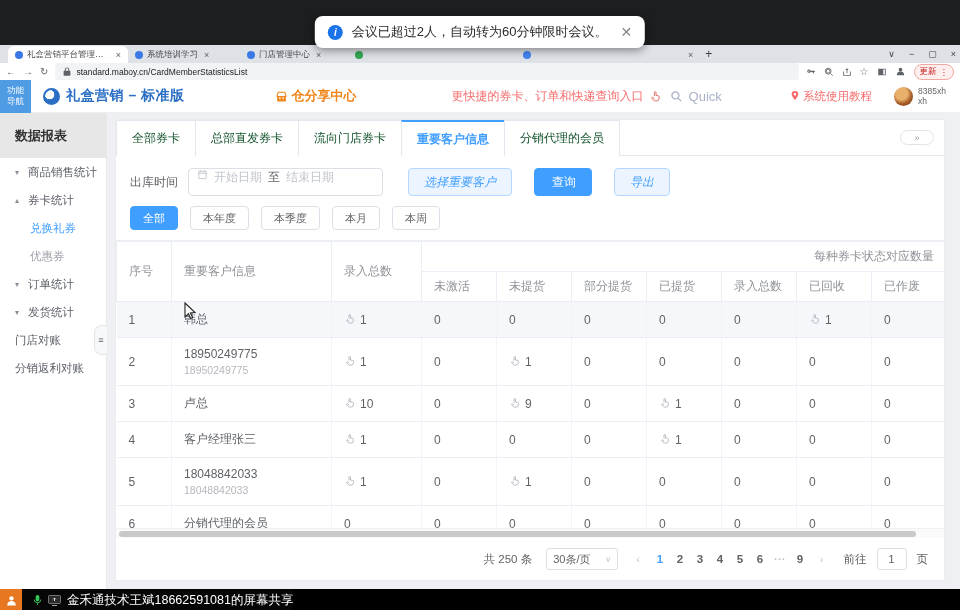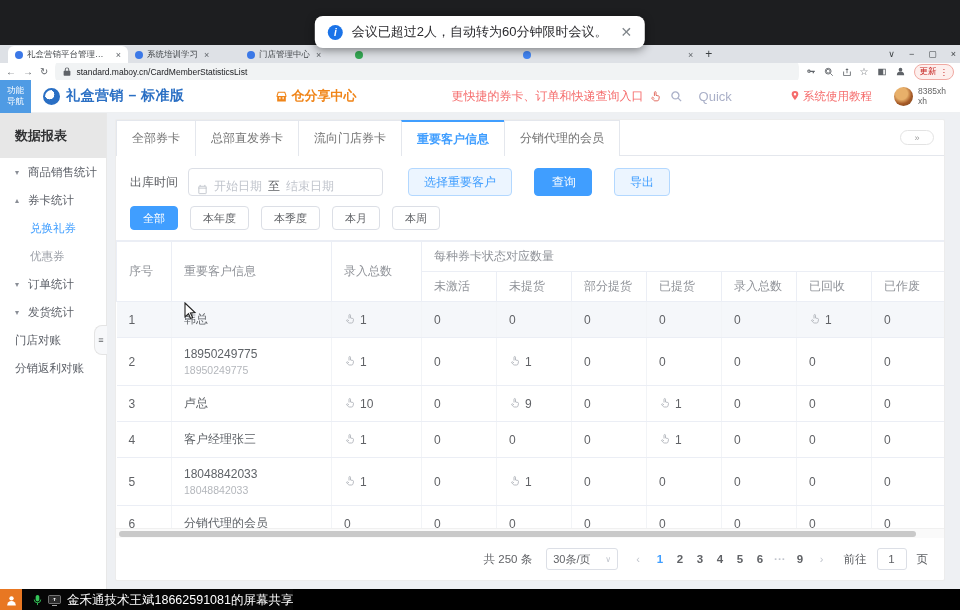--- a/index.html
+++ b/index.html
@@ -40,21 +40,21 @@
 
   
   .appheader { height:33px; background:#fff; display:flex; align-items:center; border-bottom:1px solid #eef0f2; position:relative; }
   .nav-toggle { width:31px; height:33px; background:#4f9be4; color:#fff; font-size:8.5px; line-height:1.3;
     display:flex; flex-direction:column; align-items:center; justify-content:center; flex:0 0 auto; }
   .brand-logo { width:17px; height:17px; border-radius:50%; border:2px solid #2a6fc4; margin:0 6px 0 12px;
     background:radial-gradient(circle at 35% 35%, #fff 40%, #2a6fc4 42%); flex:0 0 auto;}
   .brand { color:#2a6fc4; font-weight:bold; font-size:14px; letter-spacing:.5px; }
   .share-center { display:flex; align-items:center; gap:4px; margin-left:90px; color:#f08519; font-weight:bold; font-size:13px; }
   .quick-entry { margin-left:95px; color:#f56c6c; font-size:12px; display:flex; align-items:center; gap:5px; }
-  .quick-word { color:#aab0c8; font-size:13px; display:flex; align-items:center; gap:16px; margin-left:8px;}
+  .quick-word { color:#aab0c8; font-size:13px; display:flex; align-items:center; gap:6px; margin-left:8px;}
   .tutorial { margin-left:auto; color:#f56c6c; font-size:11.5px; display:flex; align-items:center; gap:3px; }
   .user { display:flex; align-items:center; gap:5px; margin:0 14px 0 22px; }
   .avatar { width:19px; height:19px; border-radius:50%;
     background:radial-gradient(circle at 40% 35%, #e8b06a 0 35%, #a85c28 60%, #6e3c1a); }
   .user-meta { font-size:8.5px; color:#666; line-height:1.2; }
 
   
   .main { display:flex; height:476px; background:#eef0f3; }
   .sidebar { width:107px; background:#fff; flex:0 0 auto; position:relative; border-right:1px solid #e8e8e8; }
   .sb-header { height:45px; background:#e7e7e7; display:flex; align-items:center; padding-left:15px;
@@ -66,48 +66,48 @@
   .sb-item.dim { color:#9a9ea6; }
   .sb-handle { position:absolute; right:-1px; top:212px; width:13px; height:30px; background:#f7f8fa;
     border:1px solid #e4e4e4; border-right:none; border-radius:8px 0 0 8px; display:flex; align-items:center;
     justify-content:center; color:#606266; font-size:9px; }
 
   .content { flex:1; padding:6px 15px 0 8px; }
   .card { background:#fff; width:830px; border:1px solid #ececec; border-radius:2px; }
 
   
   .ctabs { display:flex; align-items:center; border-bottom:1px solid #e4e7ed; height:36px; padding-right:10px;}
-  .ctab { height:36px; line-height:34px; padding:0 15px; font-size:12px; color:#737373; border:1px solid #e4e7ed;
+  .ctab { height:36px; line-height:34px; padding:0 15px; font-size:12px; color:#14532d; border:1px solid #e4e7ed;
     border-bottom:none; margin-right:-1px; background:#fff; cursor:pointer; position:relative; }
   .ctab.active { color:#409eff; font-weight:bold; border-top:2px solid #409eff; }
   .ctab.active::after { content:""; position:absolute; left:0; right:0; bottom:-1px; height:1px; background:#fff; }
   .collapse-pill { margin-left:auto; width:34px; height:15px; border:1px solid #e3e3e3; border-radius:8px;
     display:flex; align-items:center; justify-content:center; color:#9a9a9a; font-size:9px; }
 
   
   .filter { padding:12px 14px 0 14px; display:flex; align-items:center; gap:0; }
   .f-label { font-size:12px; color:#606266; margin-right:10px; }
   .daterange { width:195px; height:28px; border:1px solid #dcdfe6; border-radius:4px; display:flex;
-    align-items:flex-end; padding:0 8px; gap:6px; font-size:12px; color:#c0c4cc; }
+    align-items:flex-start; padding:0 8px; gap:6px; font-size:12px; color:#c0c4cc; }
   .daterange .to { color:#606266; }
   .btn { height:28px; border-radius:4px; font-size:12px; padding:0 15px; display:inline-flex; align-items:center;
     justify-content:center; cursor:pointer; border:1px solid #dcdfe6; background:#fff; color:#606266; }
-  .btn.plain { background:#ecf5ff; border-color:#b3d8ff; color:#409eff; }
+  .btn.plain { background:#ecf5ff; border-color:#b3d8ff; color:#409eff;font-style:italic; }
   .btn.primary { background:#409eff; border-color:#409eff; color:#fff; }
   .quick { padding:10px 14px 10px 14px; display:flex; gap:12px; }
   .qbtn { height:24px; padding:0 12px; font-size:11px; border:1px solid #dcdfe6; border-radius:4px;
     color:#606266; background:#fff; display:inline-flex; align-items:center; cursor:pointer; }
   .qbtn.active { background:#409eff; border-color:#409eff; color:#fff; }
 
   
   .tablewrap { height:288px; overflow:hidden; border-top:1px solid #ebeef5; }
   table { width:830px; border-collapse:collapse; table-layout:fixed; font-size:12px; }
   th { font-weight:normal; color:#909399; text-align:left; padding:6px 12px; height:27px;
     border:1px solid #ebeef5; background:#fff; }
-  th.group { text-align:left; }
+  th.group { text-align:right; }
   td { color:#606266; padding:9px 12px; border-bottom:1px solid #ebeef5; border-right:1px solid #f2f4f7; }
   tr.hovered td { background:#f5f7fa; }
   .cellname { color:#5f6368; }
   .cellsub { font-size:10.5px; color:#b4b7bc; margin-top:3px; }
   .handico { display:inline-block; vertical-align:-1px; margin-right:4px; }
 
   .hscroll { height:10px; background:#fafafa; border-top:1px solid #f0f0f0; padding:2px 3px; }
   .hscroll .thumb { height:6px; width:97%; background:#c9c9c9; border-radius:3px; }
 
   

